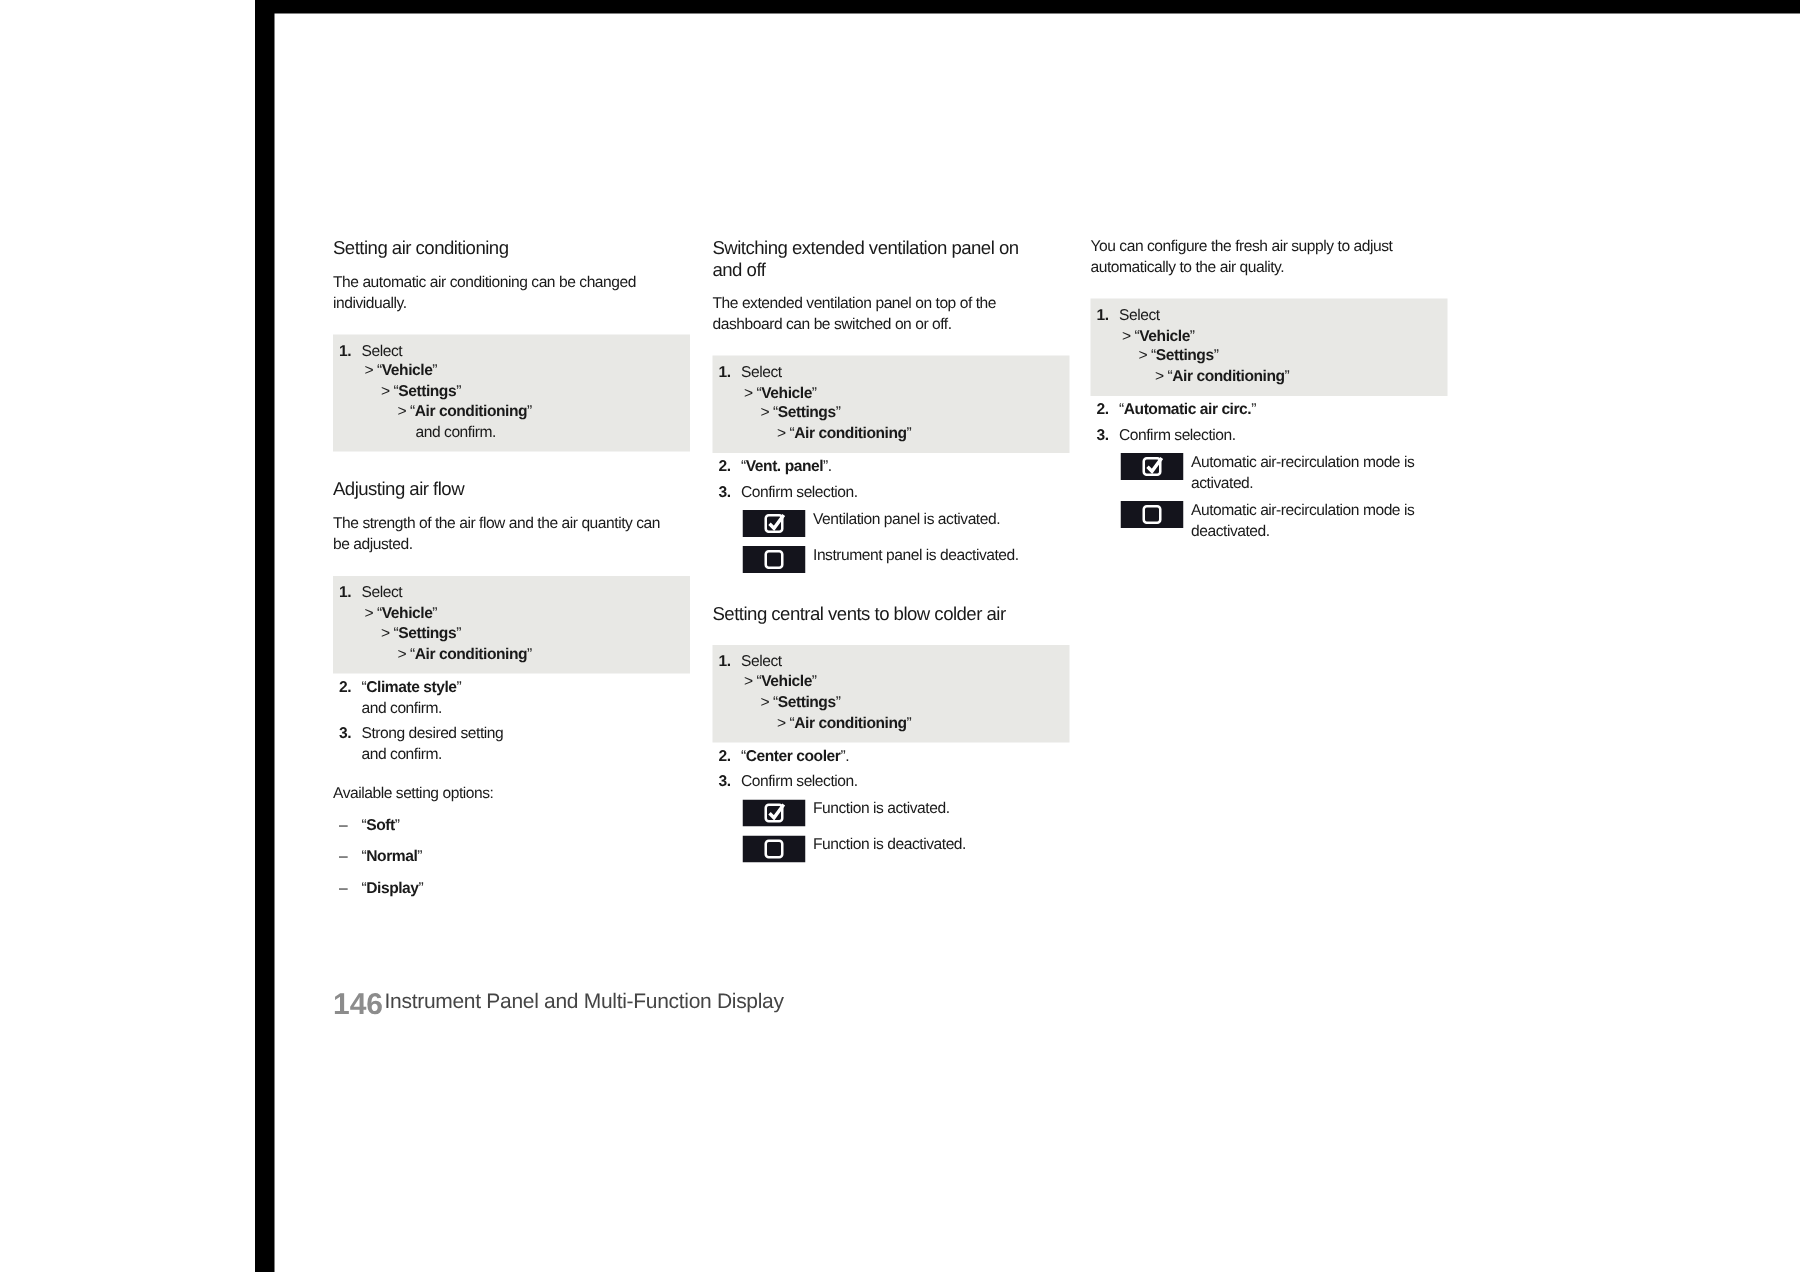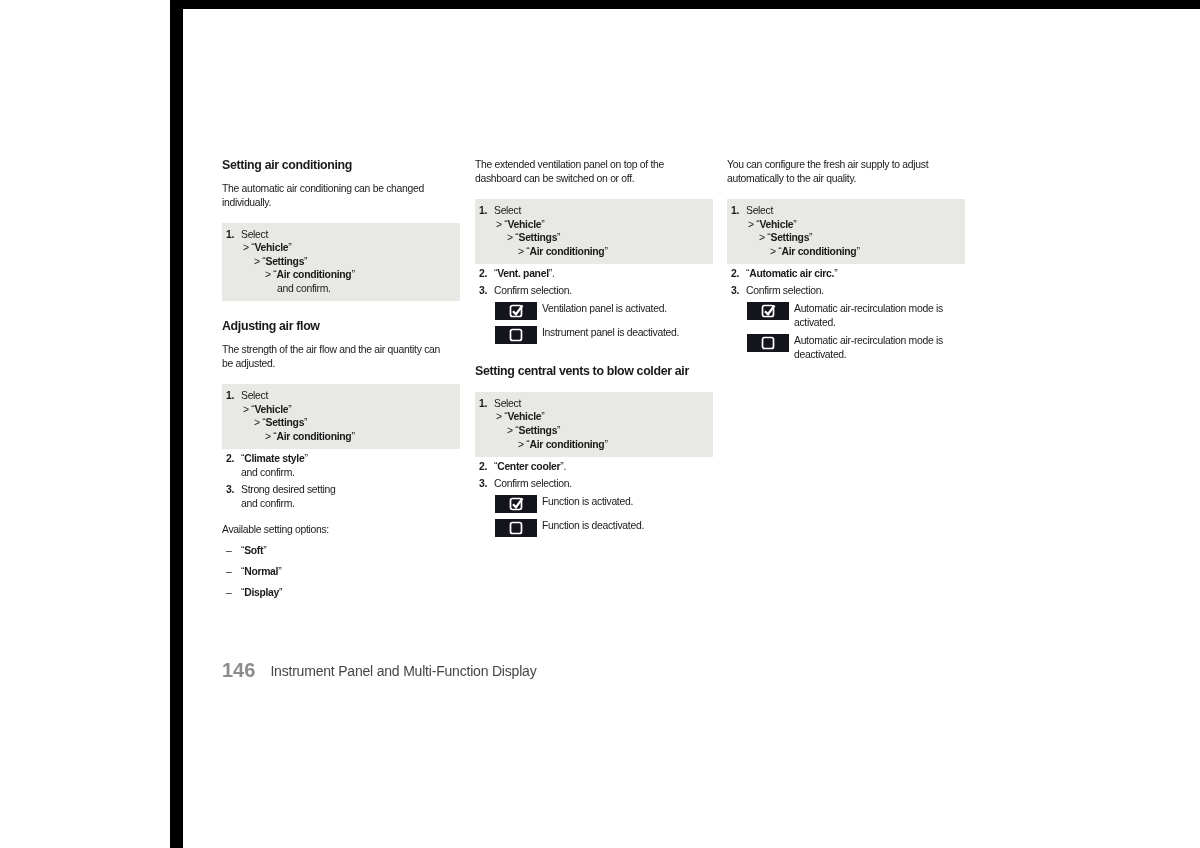--- a/index.html
+++ b/index.html
@@ -10,39 +10,39 @@
   }
   .page-edge{position:absolute;background:#000}
   #edge-top{left:170px;top:0;width:1030px;height:9px}
   #edge-left{left:170px;top:0;width:13px;height:848px}
 
   .col{position:absolute;top:158px;width:238px;font-size:10.4px;line-height:14px;letter-spacing:-0.3px}
   #col-0{left:222px}
   #col-1{left:475px}
   #col-2{left:727px}
 
-  .block-heading{font-size:12.4px;line-height:14.5px;font-weight:700;margin-top:18px;white-space:nowrap;letter-spacing:-0.35px}
+  .block-heading{font-size:12.4px;line-height:14.5px;font-weight:400;margin-top:18px;white-space:nowrap;letter-spacing:-0.35px}
   .block-para{margin-top:9px;white-space:nowrap}
   .block-step + .block-para{margin-top:12px}
   .col > :first-child{margin-top:0}
 
   .block-box{margin-top:13px;background:#e8e8e5;padding:5px 0 6px 0;line-height:13.6px}
   .box-line{position:relative;white-space:nowrap}
   .num{position:absolute;left:4px;font-weight:700}
   .dash .num{font-weight:400}
 
   .block-step{position:relative;margin-top:3px;padding-left:19px;white-space:nowrap}
   .dash{margin-top:7px}
 
   .block-iconrow{position:relative;margin-top:4px;padding-left:67px;min-height:20px;white-space:nowrap}
   .block-iconrow .icon{position:absolute;left:20px;top:0;width:42px;height:18px}
 
   .b{font-weight:700}
 
-  #footer{position:absolute;left:222px;top:659px;display:flex;align-items:center;gap:15px}
+  #footer{position:absolute;left:222px;top:659px;display:flex;align-items:flex-start;gap:1px}
   #page-number{font-size:20px;font-weight:700;color:#8c8c8c;letter-spacing:0}
   #footer-label{font-size:14px;color:#454545;letter-spacing:-0.2px}
 </style>
 </head>
 <body>
 
 <div class="page-edge" id="edge-top"></div>
 <div class="page-edge" id="edge-left"></div>
 
 <div id="columns-root">
@@ -82,20 +82,21 @@
       <div class="block-step dash">
         <span class="num">–</span>
         <div><span>“</span><span class="b">Normal</span><span>”</span></div>
       </div>
       <div class="block-step dash">
         <span class="num">–</span>
         <div><span>“</span><span class="b">Display</span><span>”</span></div>
       </div>
     </div>
     <div class="col" id="col-1">
+      <div class="block-heading"><span>Switching extended ventilation panel on</span><br><span>and off</span></div>
       <div class="block-para"><span>The extended ventilation panel on top of the</span><br><span>dashboard can be switched on or off.</span></div>
       <div class="block-box">
         <div class="box-line" style="padding-left: 19px;"><span class="num">1.</span><span>Select</span></div>
         <div class="box-line" style="padding-left: 21px;"><span>&gt; “</span><span class="b">Vehicle</span><span>”</span></div>
         <div class="box-line" style="padding-left: 32px;"><span>&gt; “</span><span class="b">Settings</span><span>”</span></div>
         <div class="box-line" style="padding-left: 43px;"><span>&gt; “</span><span class="b">Air conditioning</span><span>”</span></div>
       </div>
       <div class="block-step">
         <span class="num">2.</span>
         <div><span>“</span><span class="b">Vent. panel</span><span>”.</span></div>

